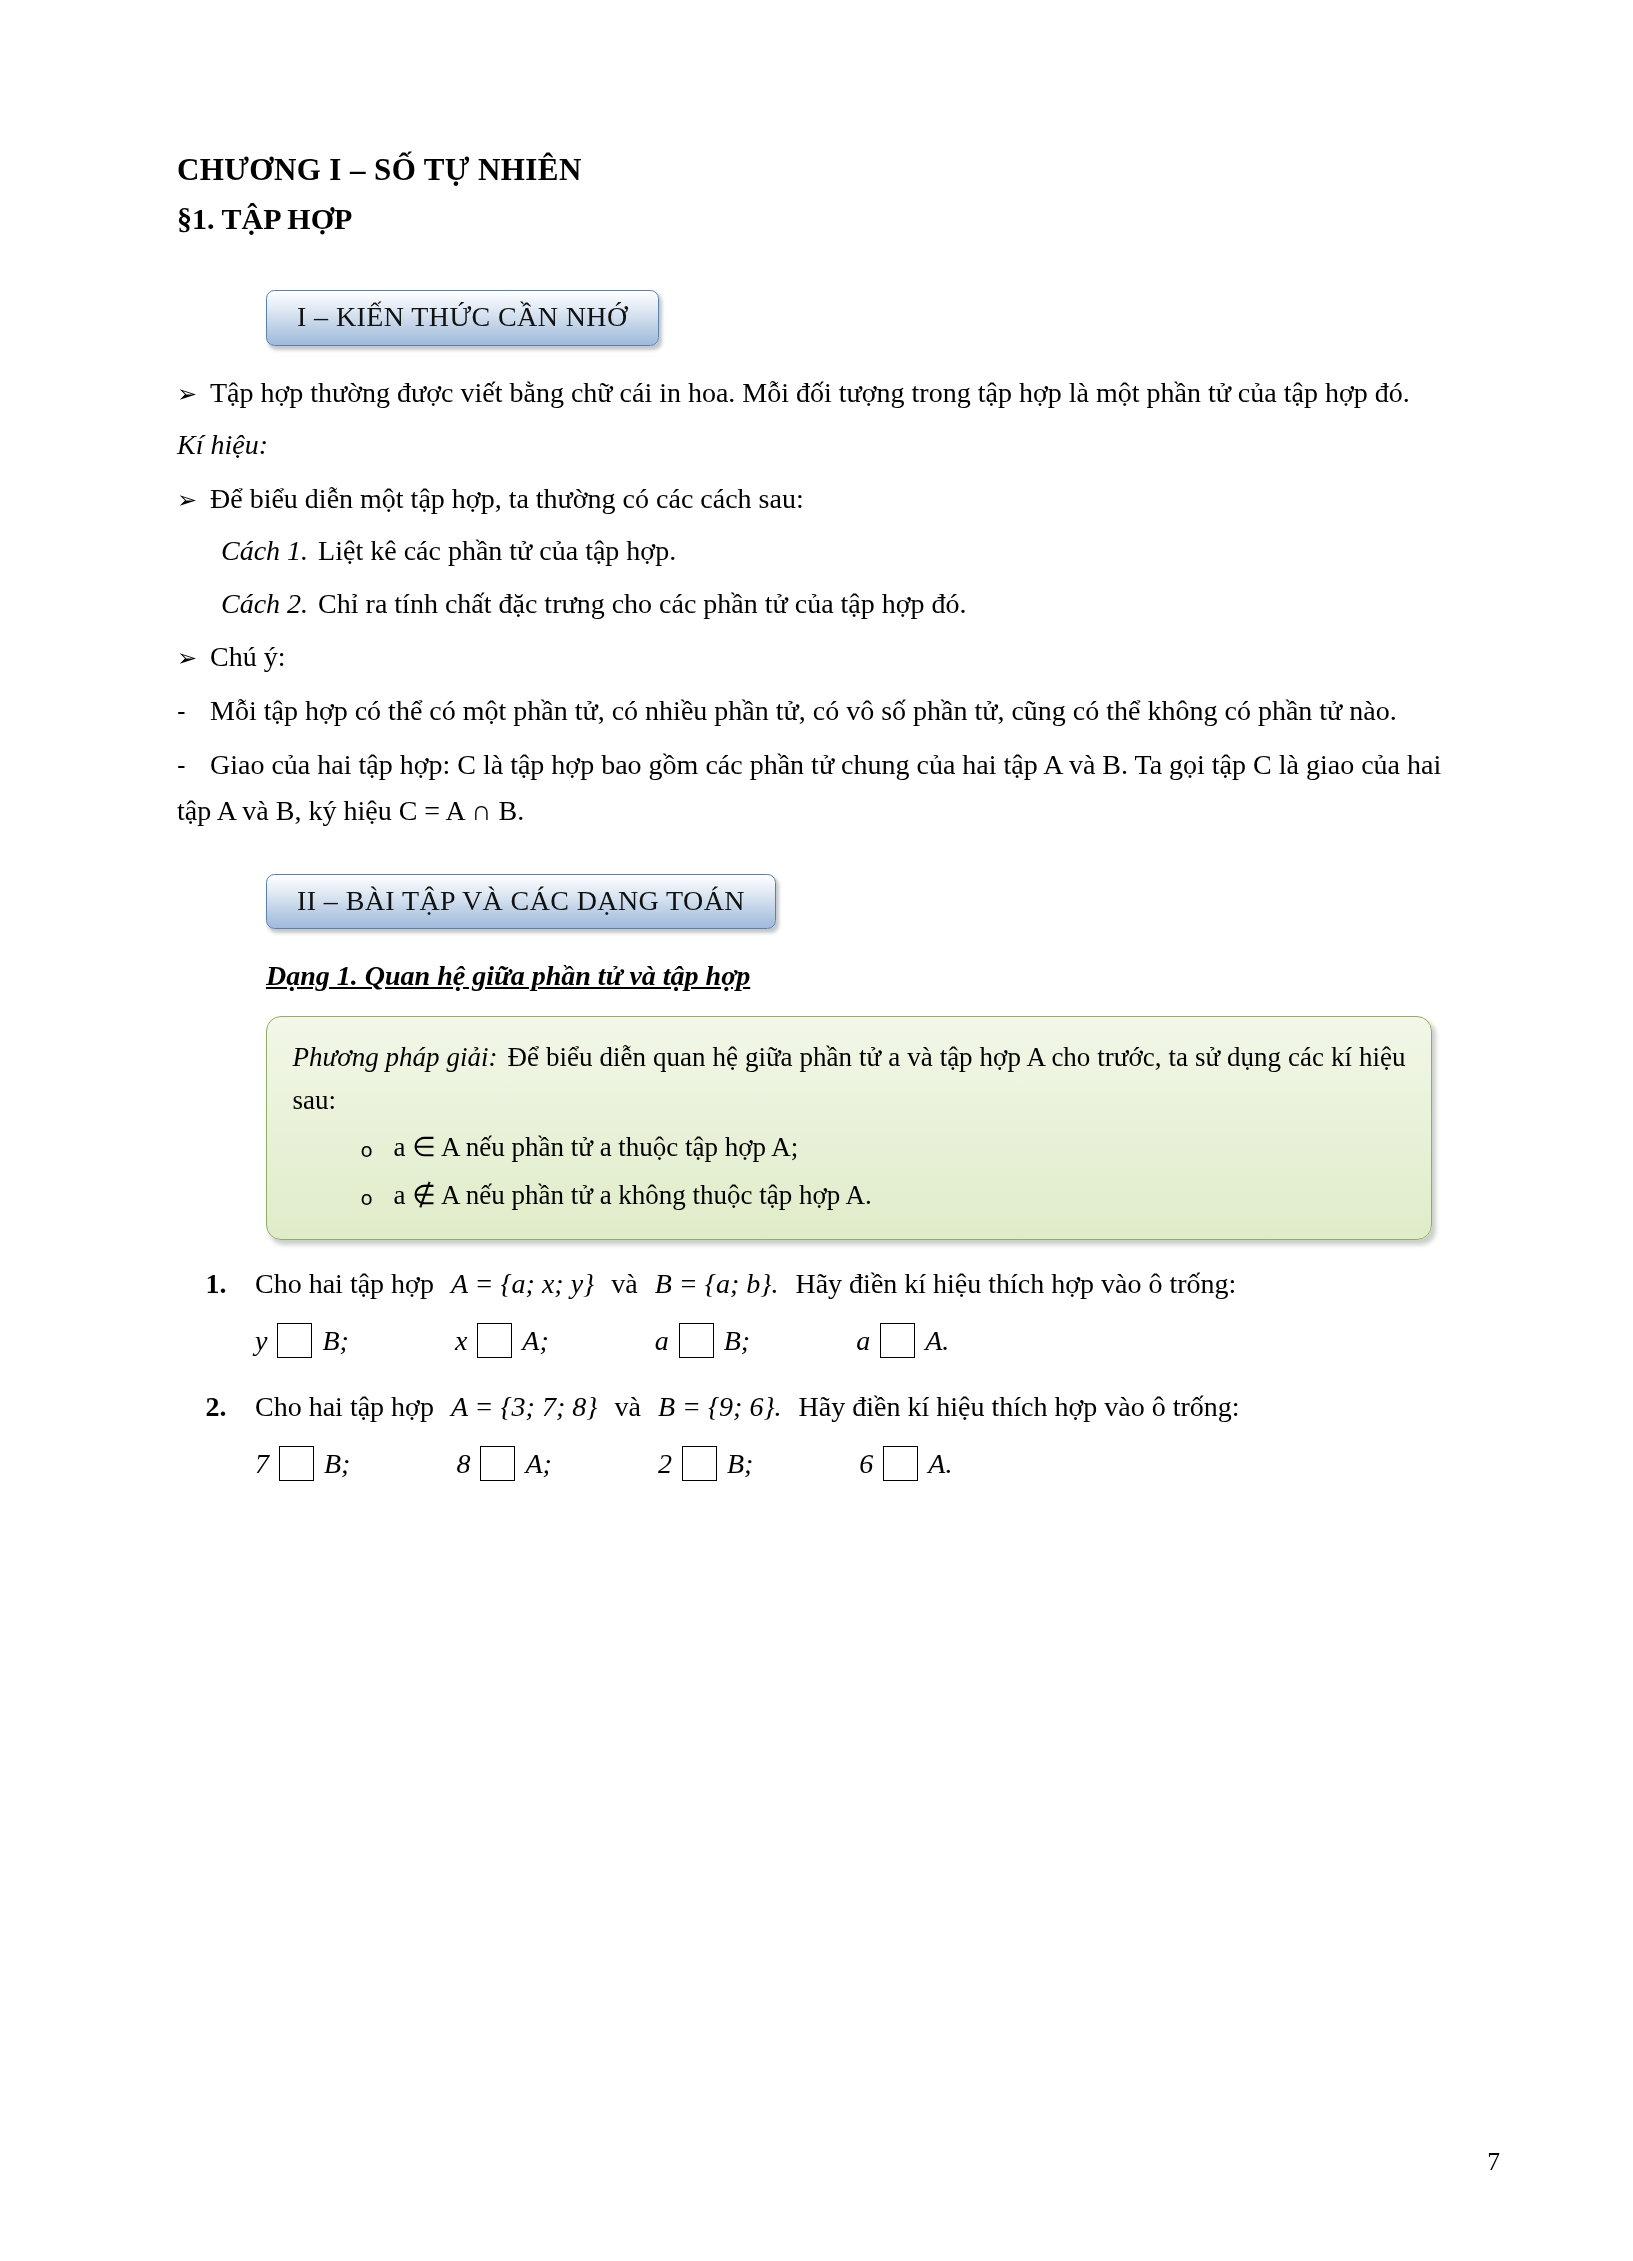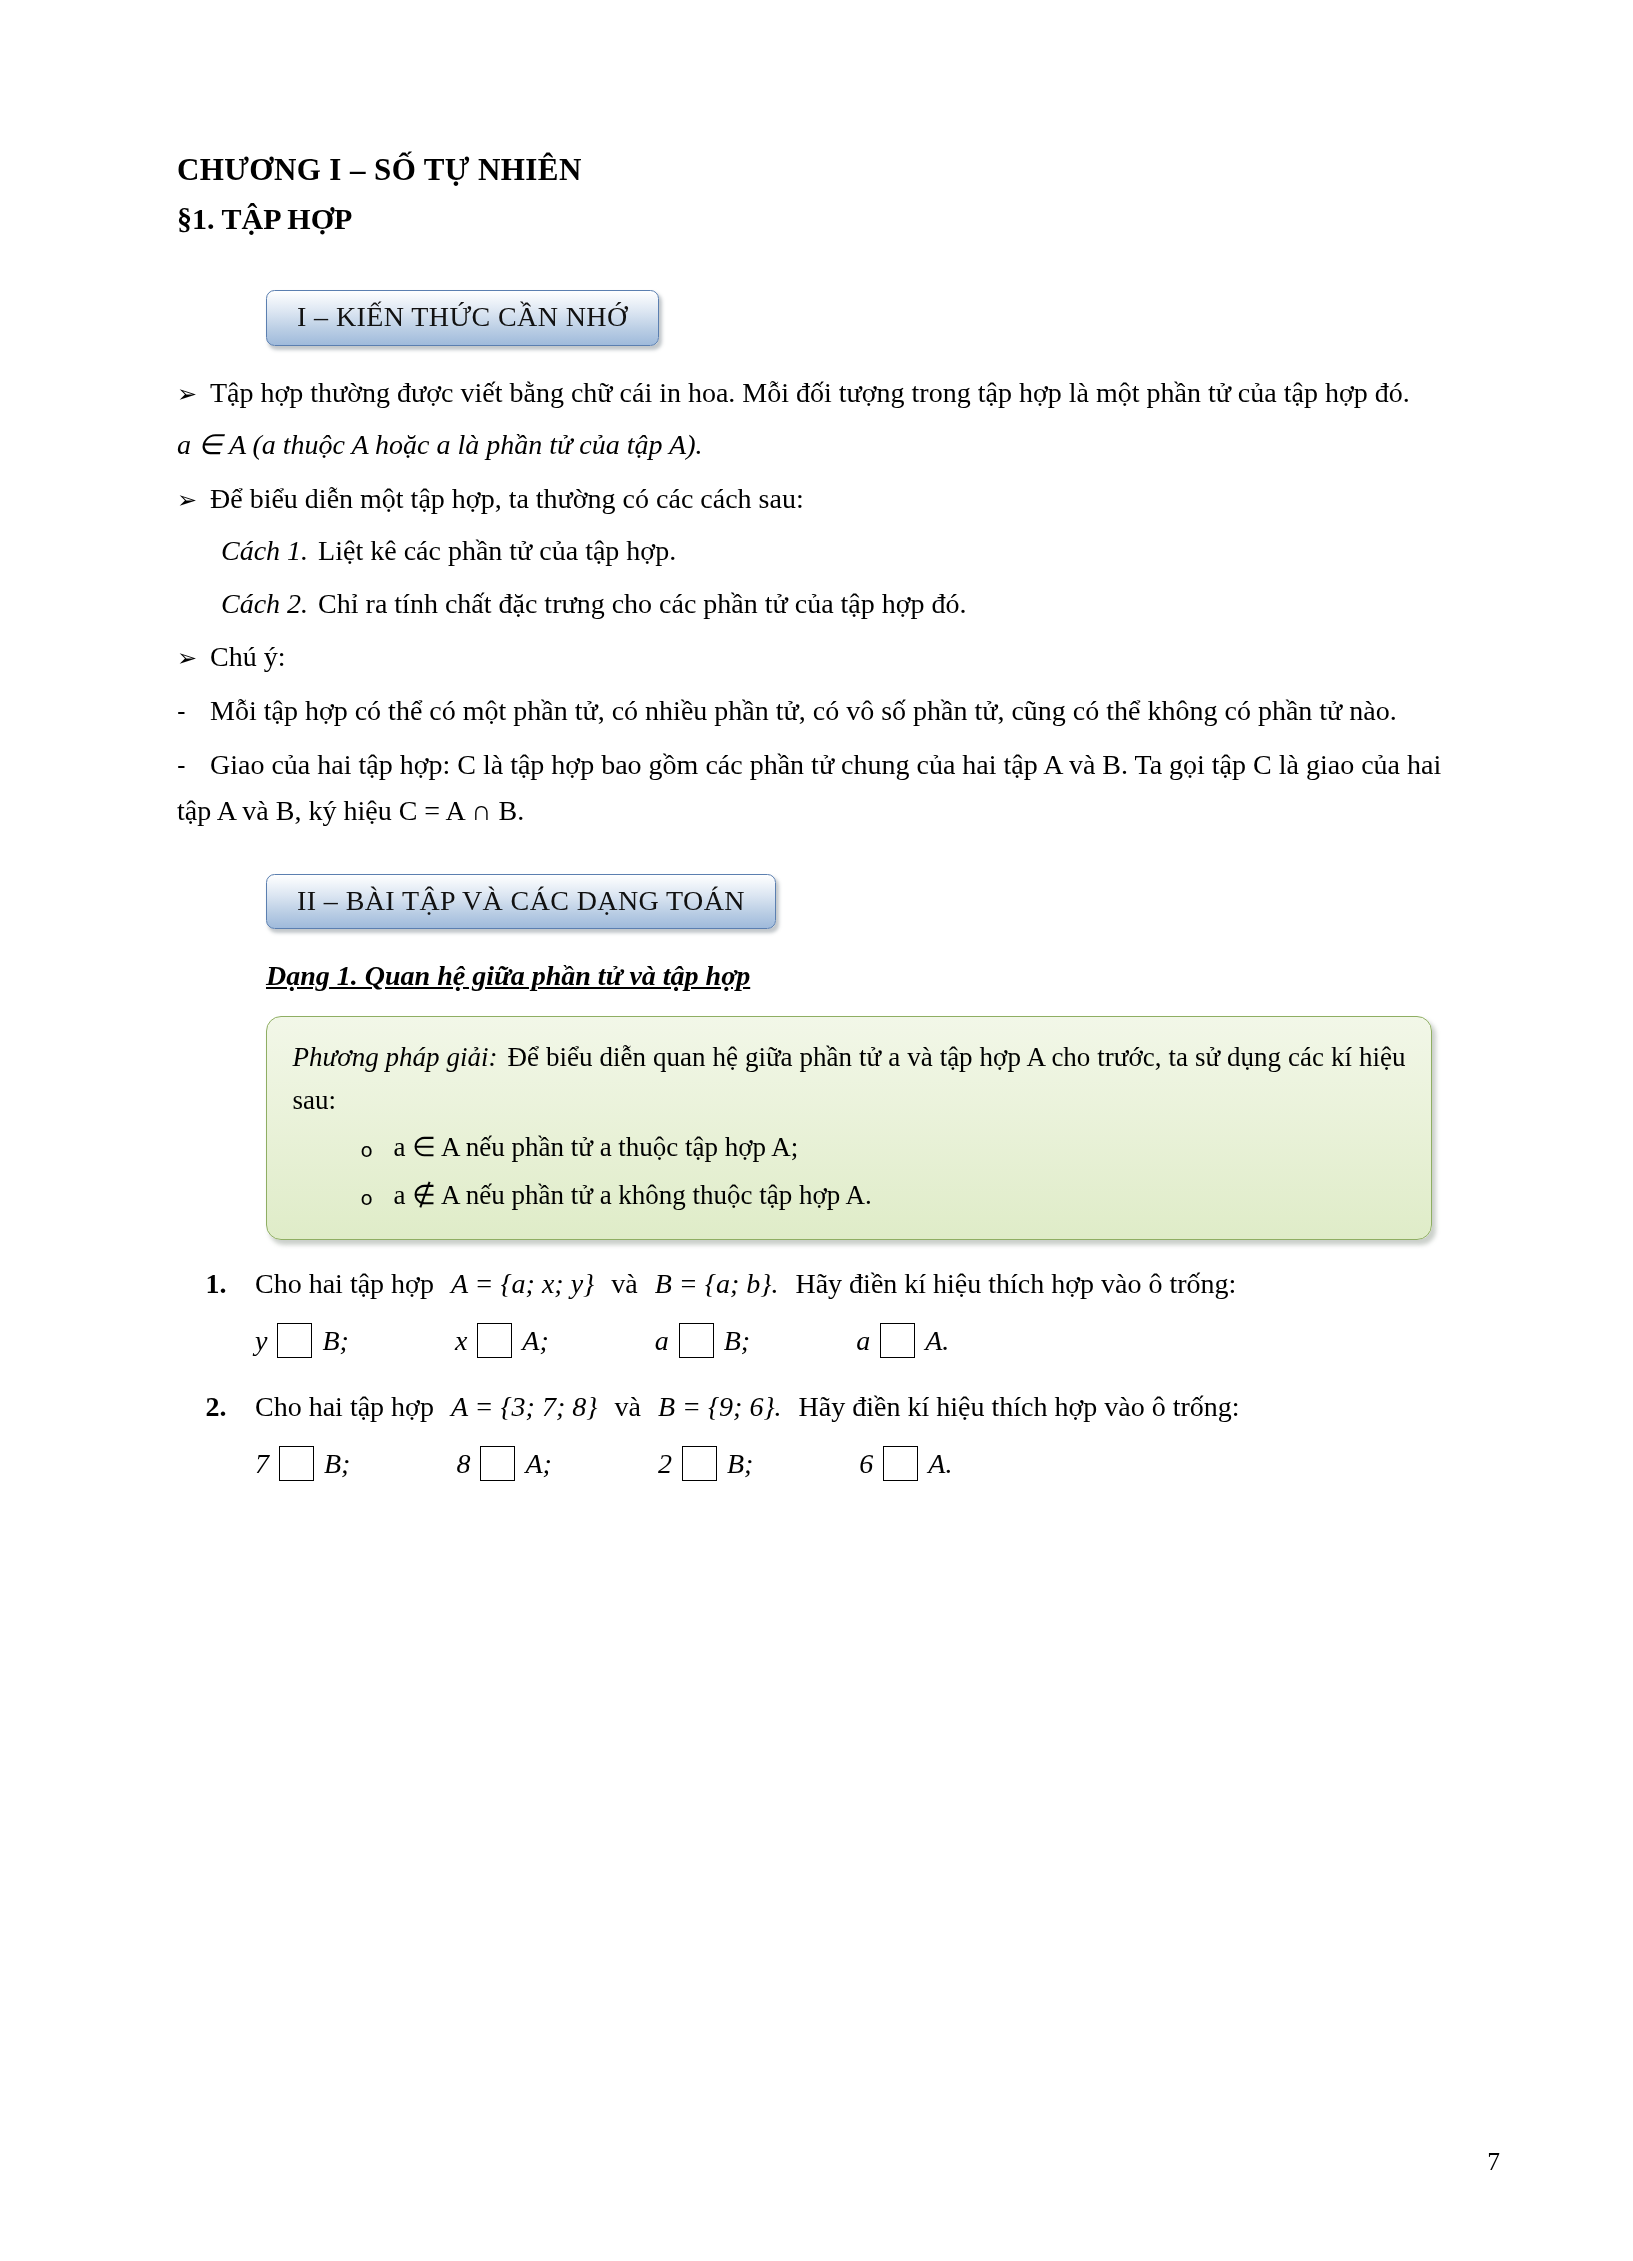--- a/index.html
+++ b/index.html
@@ -185,22 +185,22 @@
   </div>
 
   <div class="banner-wrap">
     <div class="banner">I – KIẾN THỨC CẦN NHỚ</div>
   </div>
 
   <div class="bullet-row" style="margin-top:24px;">
     <span class="arrow">➢</span><span>Tập hợp thường được viết bằng chữ cái in hoa. Mỗi đối tượng trong tập hợp là một phần tử của tập hợp đó.</span>
   </div>
 
-
-  <div class="para math">a ∈ A (a thuộc A hoặc a là phần tử của tập A).</div>
+  <div class="para it">Kí hiệu:</div>
+
 
   <div class="bullet-row">
     <span class="arrow">➢</span><span>Để biểu diễn một tập hợp, ta thường có các cách sau:</span>
   </div>
 
   <div class="para indent1">
     <span class="it">Cách 1.</span><span class="gap-sm"></span><span>Liệt kê các phần tử của tập hợp.</span>
   </div>
 
   <div class="para indent1">

